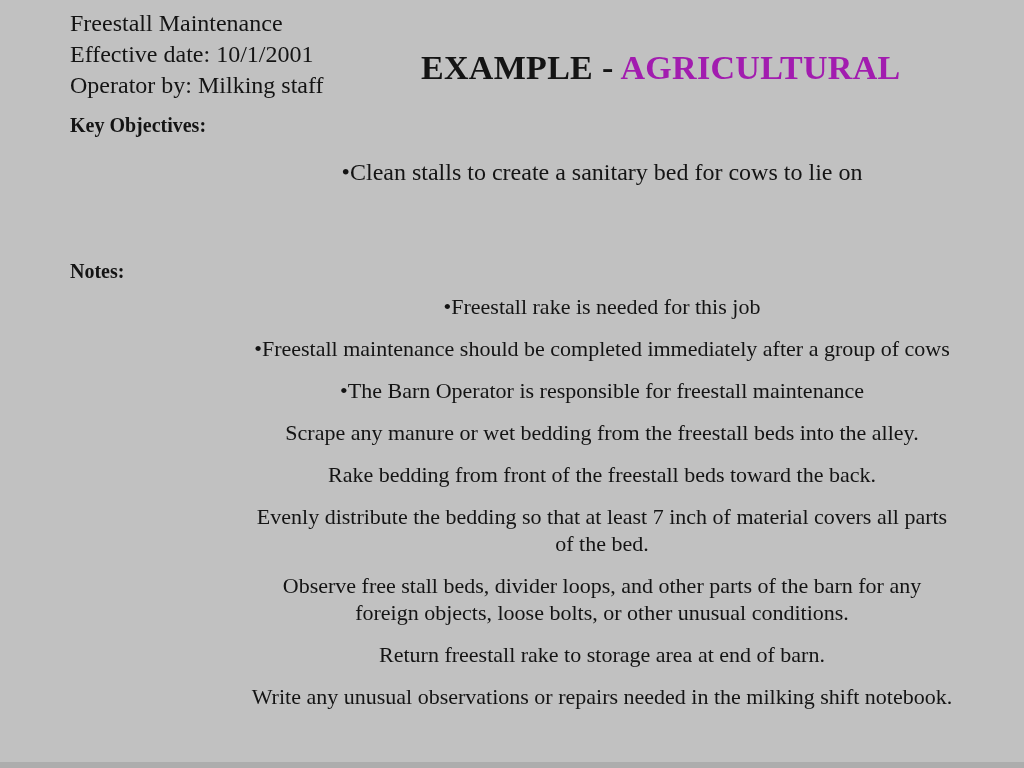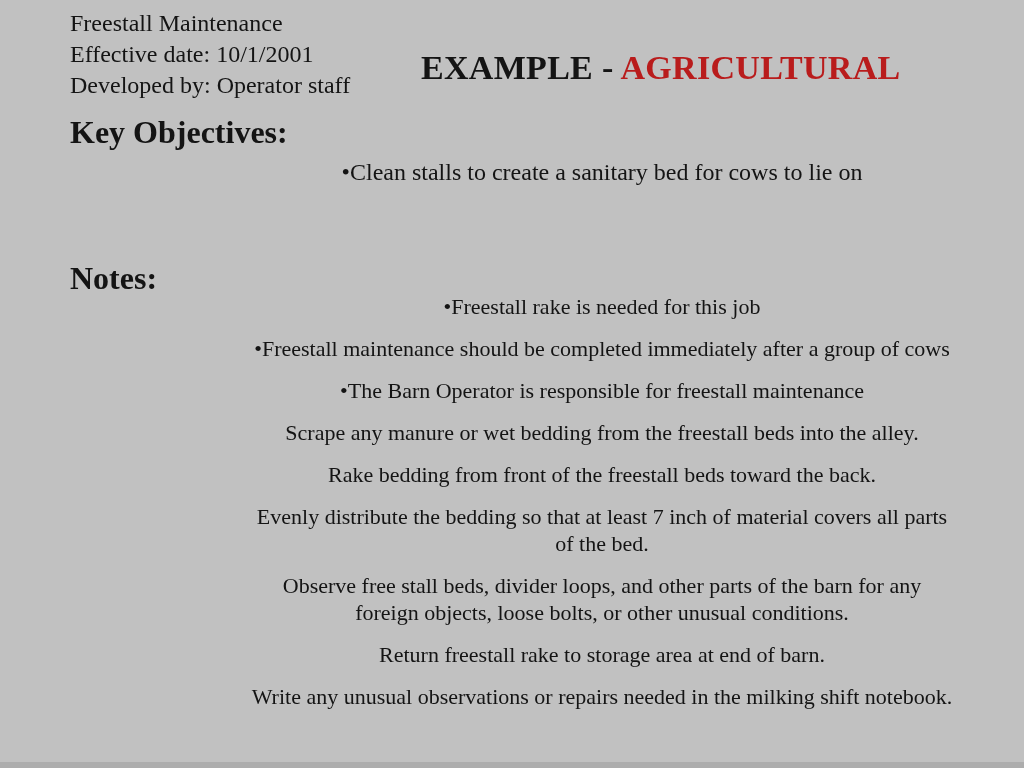--- a/index.html
+++ b/index.html
@@ -31,21 +31,21 @@
     top: 49px;
     font-size: 34px;
     font-weight: 700;
     white-space: nowrap;
     letter-spacing: 0.3px;
   }
   .title .title-green {  }
   .heading {
     position: absolute;
     left: 70px;
-    font-size: 32px;
+    font-size: 20px;
     font-weight: 700;
     white-space: nowrap;
   }
   .key-heading { top: 114px; }
   .notes-heading { top: 260px; }
   .objectives-list {
     position: absolute;
     left: 222px;
     top: 158px;
     width: 760px;
@@ -74,24 +74,24 @@
   }
 </style>
 </head>
 <body>
 
 <div class="slide" style="background: rgb(193, 193, 193); color: rgb(20, 20, 20);">
 
   <div class="header-block">
     <div>Freestall Maintenance</div>
     <div>Effective date: 10/1/2001</div>
-    <div>Developed by: Operator staff</div>
+    <div>Operator by: Milking staff</div>
   </div>
 
-  <div class="title"><span>EXAMPLE - </span><span class="title-green" style="color: #b91c1c;">AGRICULTURAL</span></div>
+  <div class="title"><span>EXAMPLE - </span><span class="title-green" style="color: #a21caf;">AGRICULTURAL</span></div>
 
   <div class="heading key-heading">Key Objectives:</div>
 
   <div class="objectives-list">
       <div class="item">•Clean stalls to create a sanitary bed for cows to lie on</div>
     </div>
 
   <div class="heading notes-heading">Notes:</div>
 
   <div class="notes-list">

